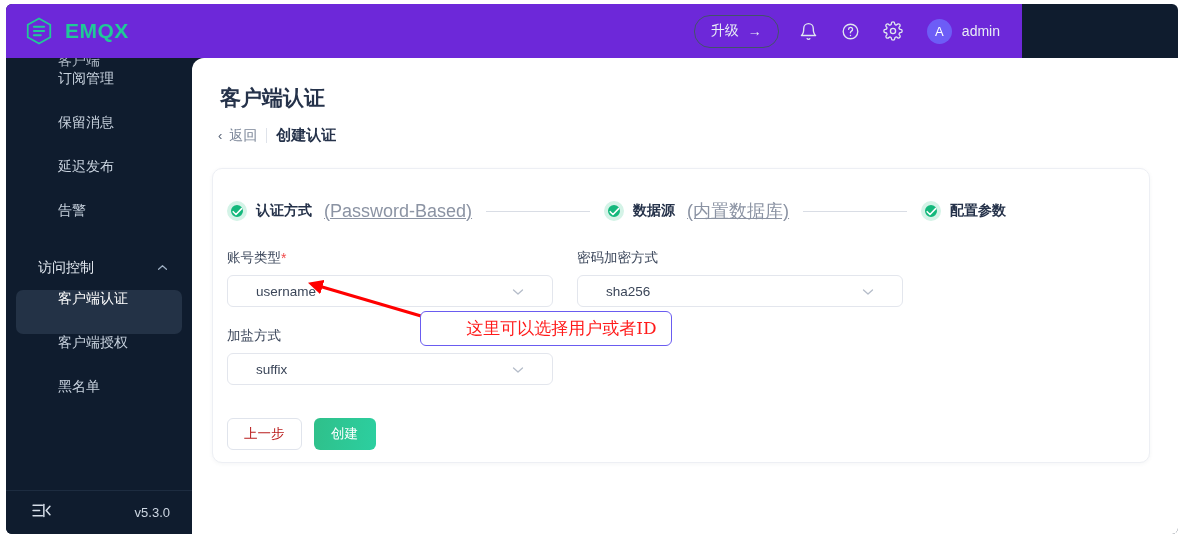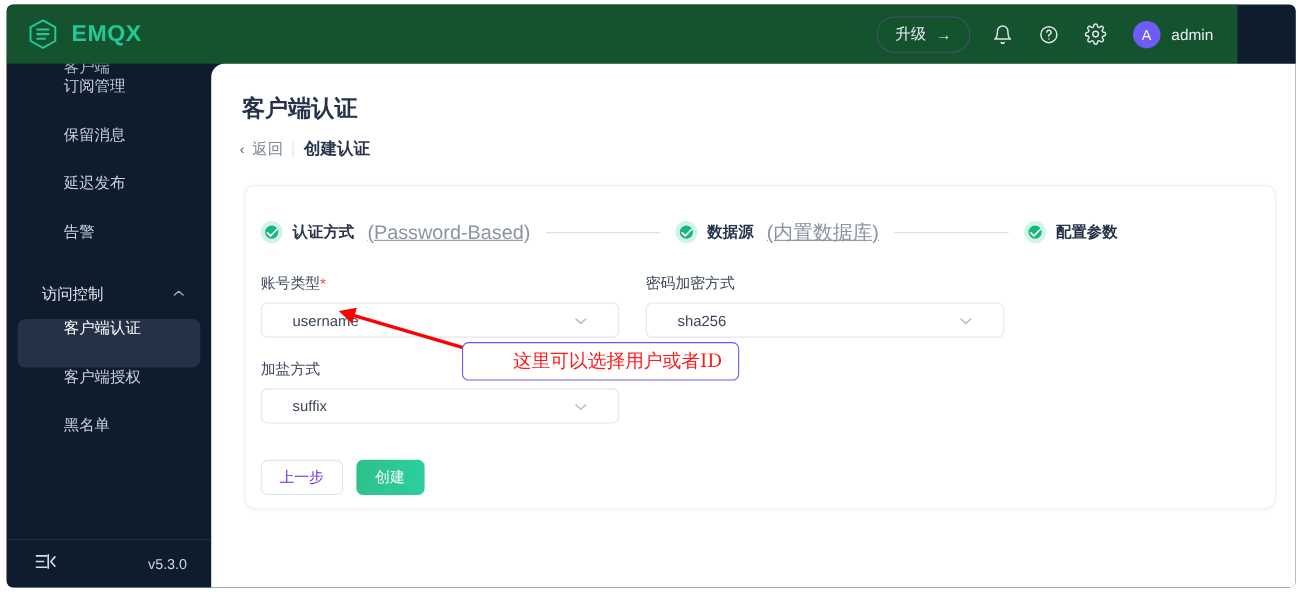--- a/index.html
+++ b/index.html
@@ -22,22 +22,22 @@
     width: 1172px; height: 530px;
     background: #0f1c2e;
     border-radius: 6px;
     overflow: hidden;
   }
 
   
   .topbar {
     position: absolute;
     left: 0; top: 0;
-    width: 1119px; height: 54px;
-    background: #14532d;
+    width: 1016px; height: 54px;
+    background: #6d28d9;
     display: flex;
     align-items: center;
   }
   .brand {
     display: flex; align-items: center;
     margin-left: 18px;
     gap: 11px;
   }
   .brand-logo { width: 30px; height: 30px; display: block; }
   .brand-name {
@@ -154,21 +154,21 @@
   .bc-back {
     display: flex; align-items: center; gap: 7px;
     color: #7b8698; cursor: pointer;
   }
   .bc-chevron { font-size: 13px; color: #5a6578; }
   .bc-sep { width: 1px; height: 15px; background: #dfe3ea; }
   .bc-current { color: #25324a; font-weight: bold; font-size: 15px; }
 
   .card {
     position: absolute;
-    left: 30px; top: 110px;
+    left: 20px; top: 110px;
     width: 938px; height: 295px;
     background: #ffffff;
     border: 1px solid #edeff4;
     border-radius: 10px;
     box-shadow: 0 1px 4px rgba(40,50,80,.05);
   }
 
   
   .steps {
     display: flex; align-items: center;
@@ -219,21 +219,21 @@
     display: flex; align-items: center; gap: 12px;
     margin: 33px 0 0 14px;
   }
   .btn-secondary {
     height: 32px;
     min-width: 70px;
     padding: 0 16px;
     border: 1px solid #e0e4ec;
     border-radius: 6px;
     background: #fff;
-    color: #6d28d9;
+    color: #b91c1c;
     font-size: 13.5px;
     cursor: pointer;
     font-family: inherit;
   }
   .btn-primary {
     height: 32px;
     min-width: 62px;
     padding: 0 17px;
     border: none;
     border-radius: 6px;

